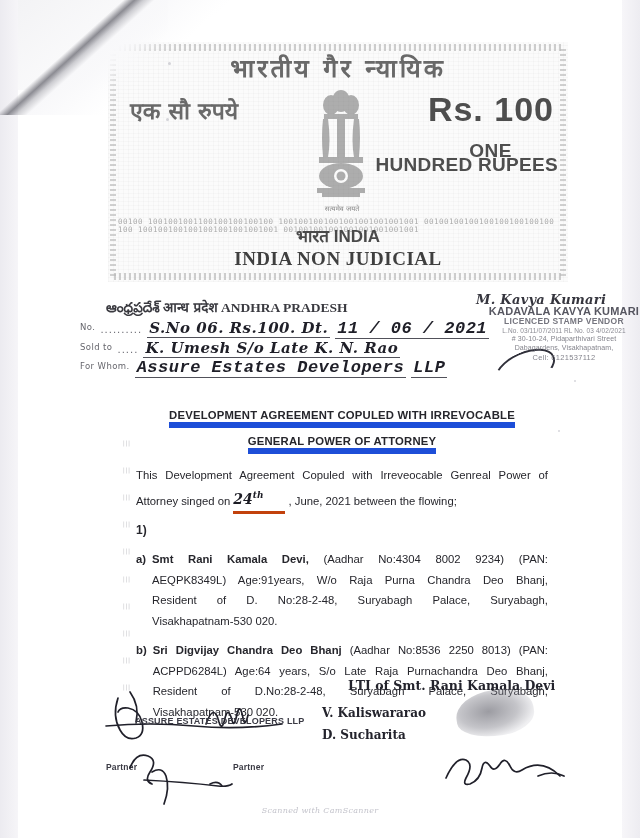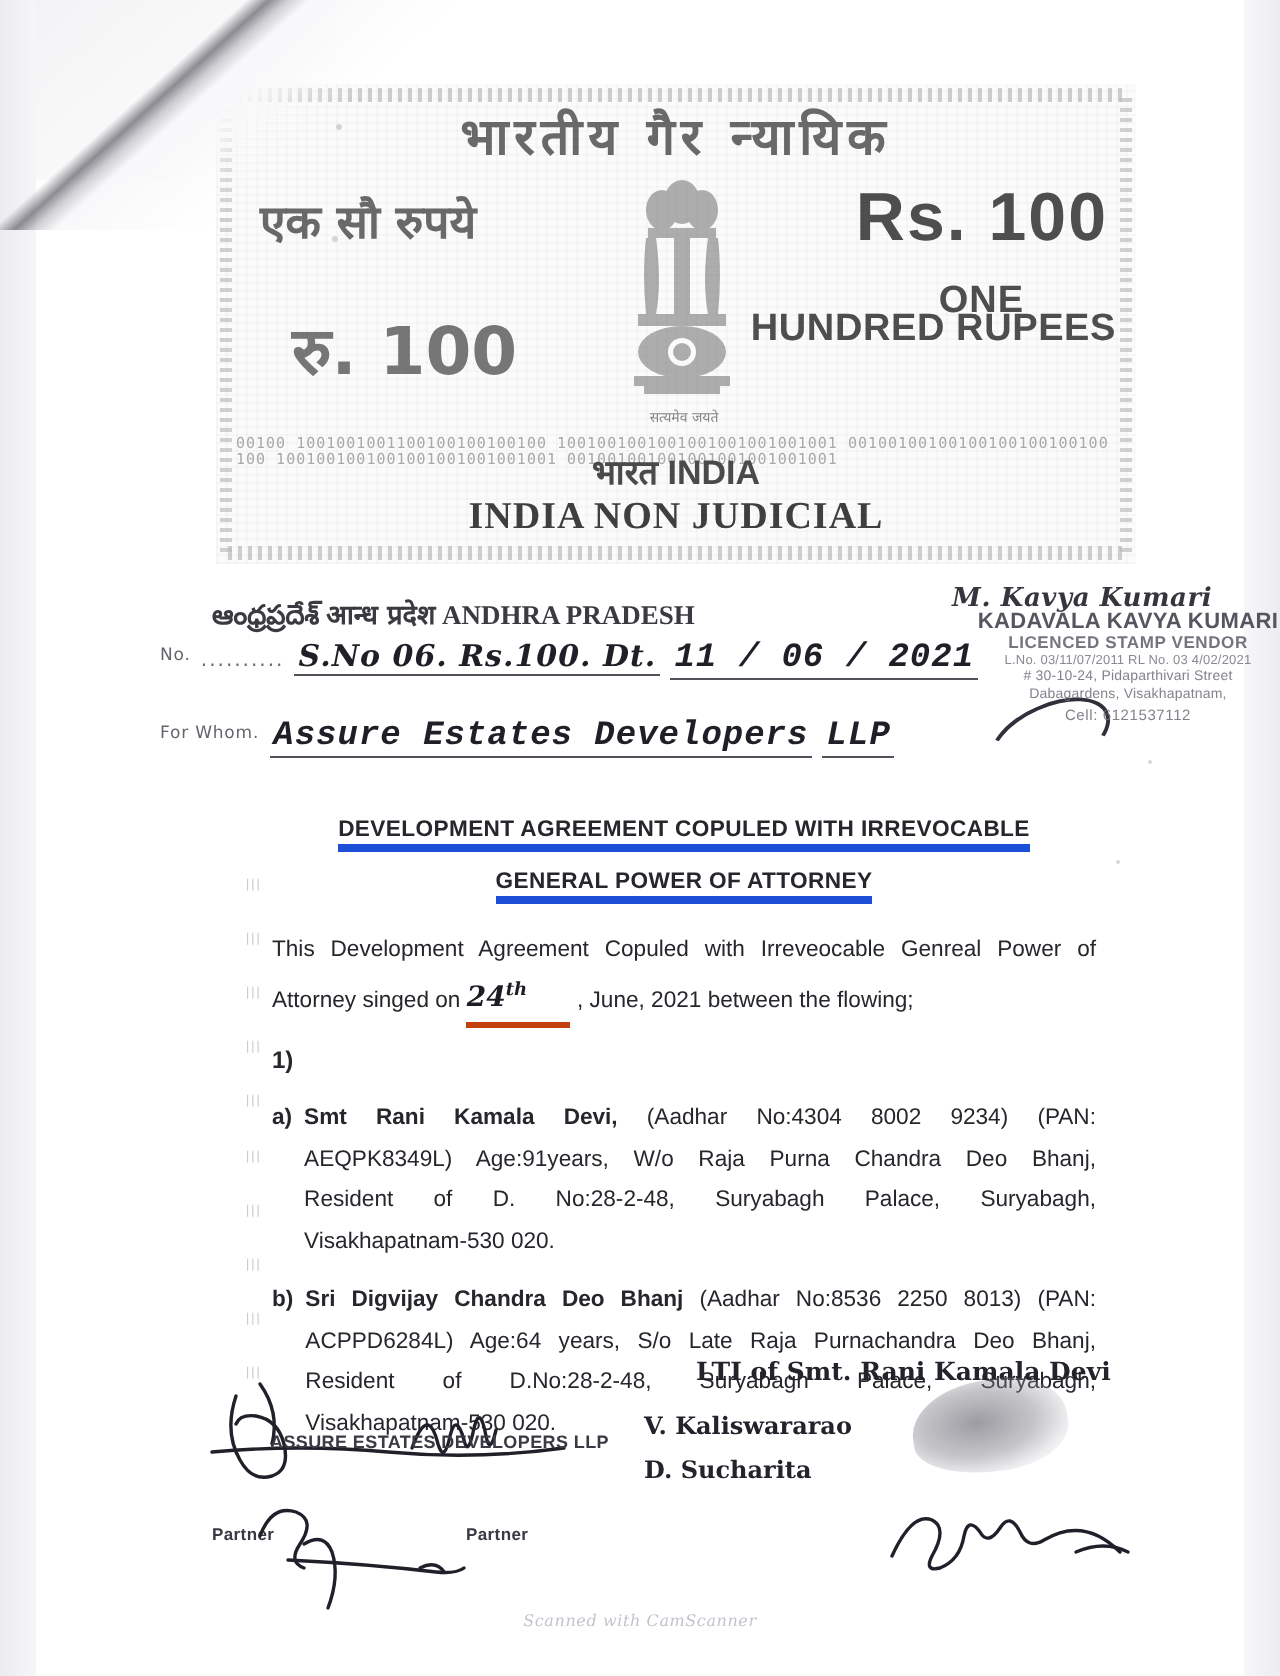--- a/index.html
+++ b/index.html
@@ -347,21 +347,21 @@
     line-height: 20.5px;
     color: #26262c;
   }
   .doc-title {
     text-align: center;
     font-weight: 700;
     font-size: 11.3px;
     letter-spacing: .2px;
   }
   .doc-title span {
-    border-bottom: 4px solid #1d4ed8;
+    border-bottom: 6px solid #1d4ed8;
     padding-bottom: 1px;
   }
   .doc-title.line2 { margin-top: 5px; }
 
   .intro { margin-top: 14px; text-align: justify; }
   .intro .blank {
     display: inline-block;
     min-width: 52px;
     border-bottom: 3px solid #c2410c;
     text-align: left;
@@ -509,21 +509,20 @@
     <div id="stamp-header">
       <div class="stamp-noise"></div>
       <div class="stamp-border-top"></div>
       <div class="stamp-border-bottom"></div>
       <div class="stamp-border-left"></div>
       <div class="stamp-border-right"></div>
 
       <div class="devanagari-top">भारतीय गैर न्यायिक</div>
       <div class="ek-so-rupaye">एक सौ रुपये</div>
       <div class="rs-100-big">Rs. 100</div>
-      <div class="rupee-100-left">रु. 100</div>
       <div class="one-word">ONE</div>
       <div class="hundred-rupees">HUNDRED RUPEES</div>
 
       <svg class="emblem" viewBox="0 0 74 120">
         <g fill="#6e6e76">
           <ellipse cx="27" cy="17" rx="8" ry="10"></ellipse>
           <ellipse cx="47" cy="17" rx="8" ry="10"></ellipse>
           <ellipse cx="37" cy="13" rx="9" ry="11"></ellipse>
           <path d="M20 26 h34 v5 h-34 z"></path>
           <path d="M24 31 q3 22 0 38 h-5 q-2 -20 0 -38 z"></path>
@@ -553,20 +552,25 @@
       <span>ANDHRA PRADESH</span>
     </div>
 
     <div class="ms-line" id="serial-line">
       <span class="ms-label">No.</span>
       <span class="dots">..........</span>
       <span class="hand">S.No 06. Rs.100. Dt.</span>
       <span class="hand big">11 / 06 / 2021</span>
     </div>
 
+    <div class="ms-line" id="soldto-line">
+      <span class="ms-label">Sold to</span>
+      <span class="dots">.....</span>
+      <span class="hand">K. Umesh S/o Late K. N. Rao</span>
+    </div>
 
     <div class="ms-line" id="forwhom-line">
       <span class="ms-label">For Whom.</span>
       <span class="hand big">Assure Estates Developers</span>
       <span class="hand big">LLP</span>
     </div>
     <div class="swirl"></div>
 
     <div id="vendor-stamp">
       <div class="vendor-sign">M. Kavya Kumari</div>

